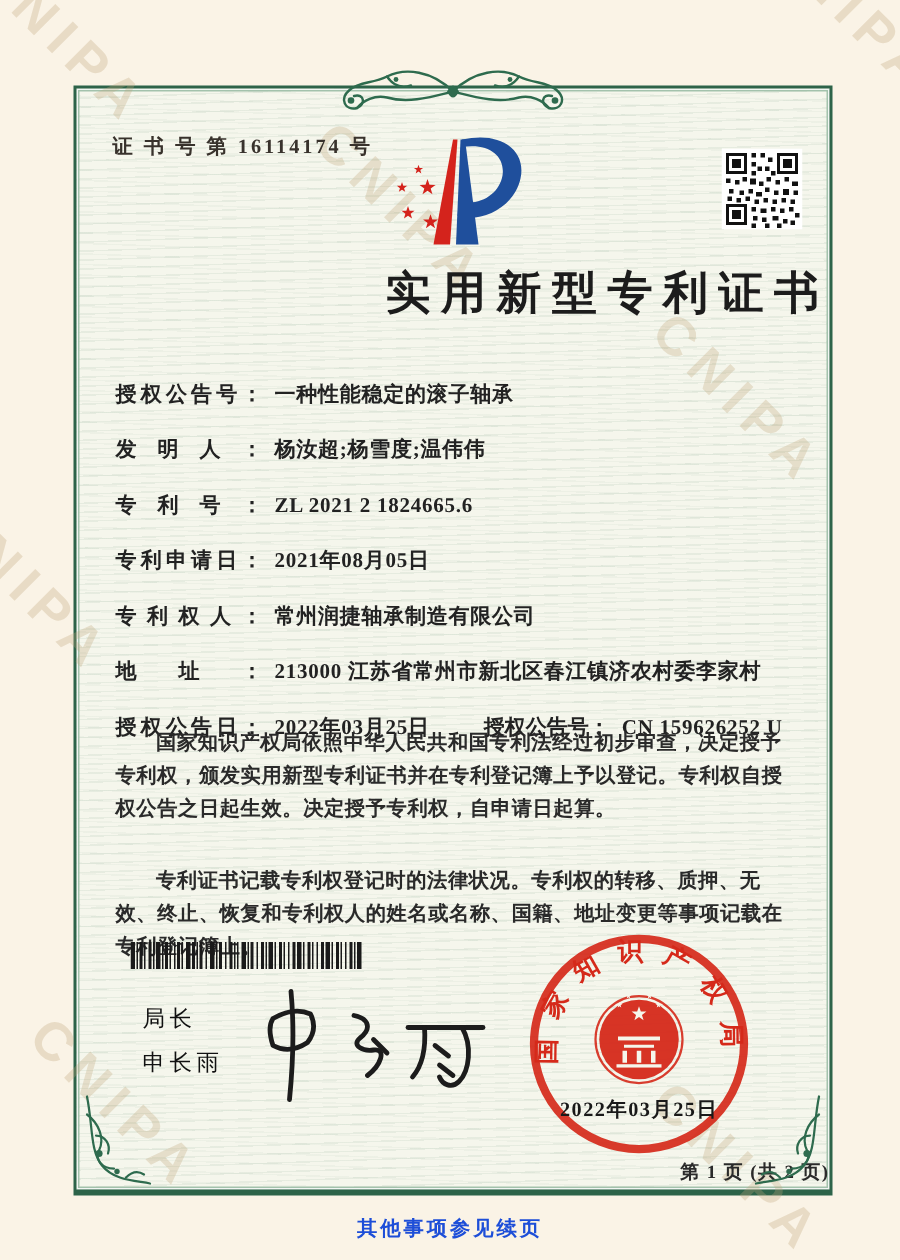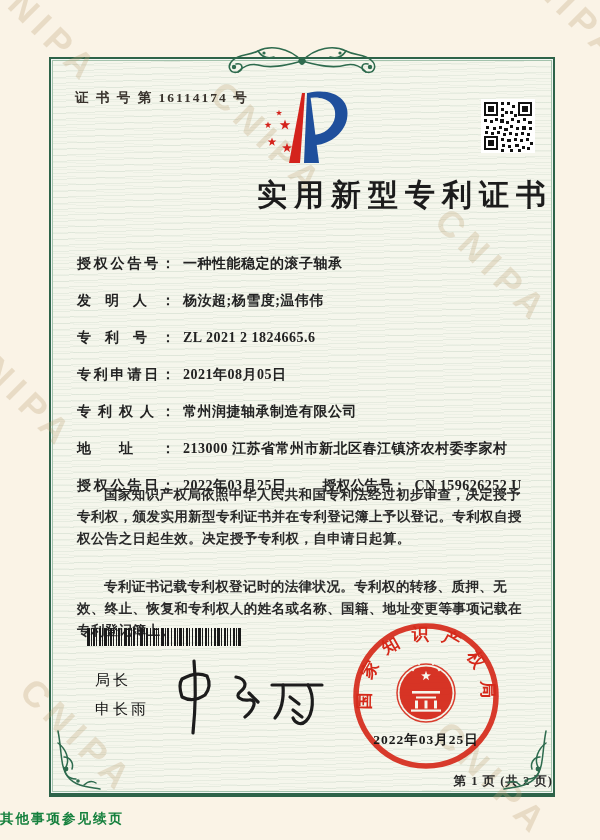--- a/index.html
+++ b/index.html
@@ -68,22 +68,22 @@
   .seal svg{position:absolute;left:0;top:0;}
   .seal-date{
     position:absolute;left:0;right:0;top:112px;text-align:center;
     font-size:13.5px;font-weight:bold;color:#191919;letter-spacing:1px;z-index:4;
   }
   .page-info{
     position:absolute;left:0;right:0;top:714px;text-align:right;
     font-size:12.5px;font-weight:600;color:#2a2a2a;letter-spacing:1px;
   }
   .cont-note{
-    position:absolute;left:0;right:0;top:810px;text-align:left;z-index:2;
-    font-size:13.5px;font-weight:600;color:#15803d;letter-spacing:2px;
+    position:absolute;left:0;right:0;top:810px;text-align:center;z-index:2;
+    font-size:13.5px;font-weight:600;color:#1d4ed8;letter-spacing:2px;
   }
 </style>
 </head>
 <body>
 
 <span class="wm" style="left:-30px;top:5px;">CNIPA</span>
 <span class="wm" style="left:195px;top:118px;">CNIPA</span>
 <span class="wm" style="left:420px;top:245px;">CNIPA</span>
 <span class="wm" style="left:-55px;top:370px;">CNIPA</span>
 <span class="wm" style="left:5px;top:715px;">CNIPA</span>

